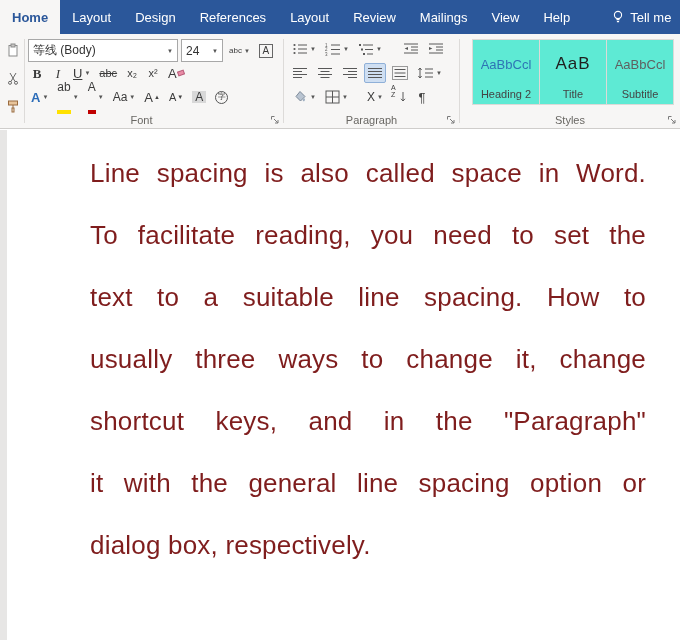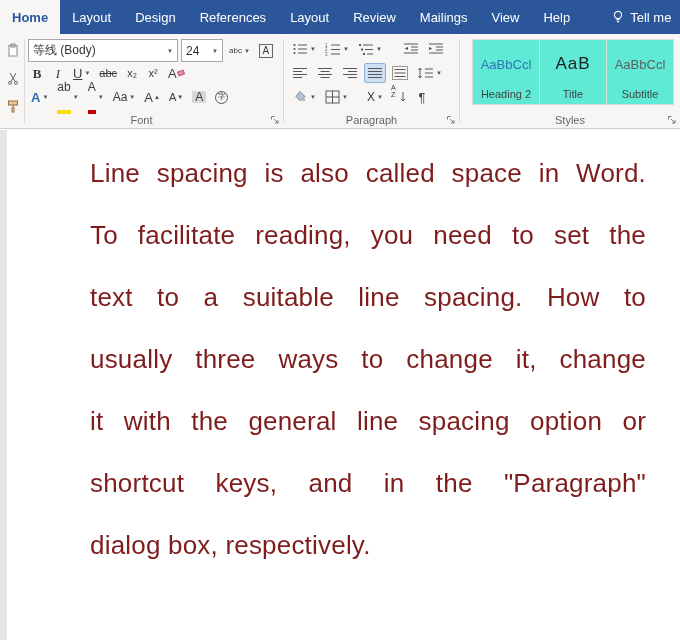--- a/index.html
+++ b/index.html
@@ -380,19 +380,19 @@
     </div>
   </div>
 
   <div class="docarea">
     <div class="gutter"></div>
     <div class="doctext">
       <div class="docline">Line spacing is also called space in Word.</div>
       <div class="docline">To facilitate reading, you need to set the</div>
       <div class="docline">text to a suitable line spacing. How to</div>
       <div class="docline">usually three ways to change it, change</div>
+      <div class="docline">shortcut keys, and in the "Paragraph"</div>
       <div class="docline">it with the general line spacing option or</div>
-      <div class="docline">shortcut keys, and in the "Paragraph"</div>
       <div class="docline last">dialog box, respectively.</div>
     </div>
   </div>
 
 </div>
 
 </body></html>

